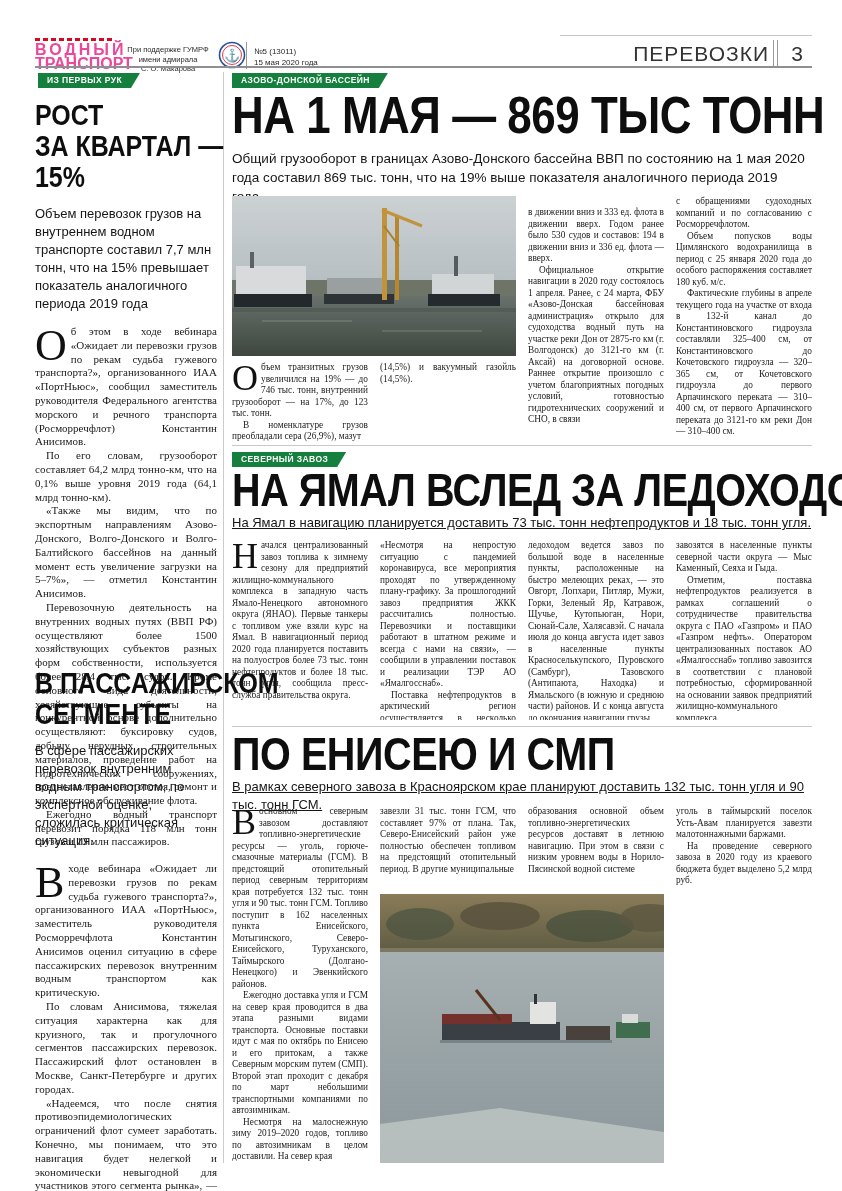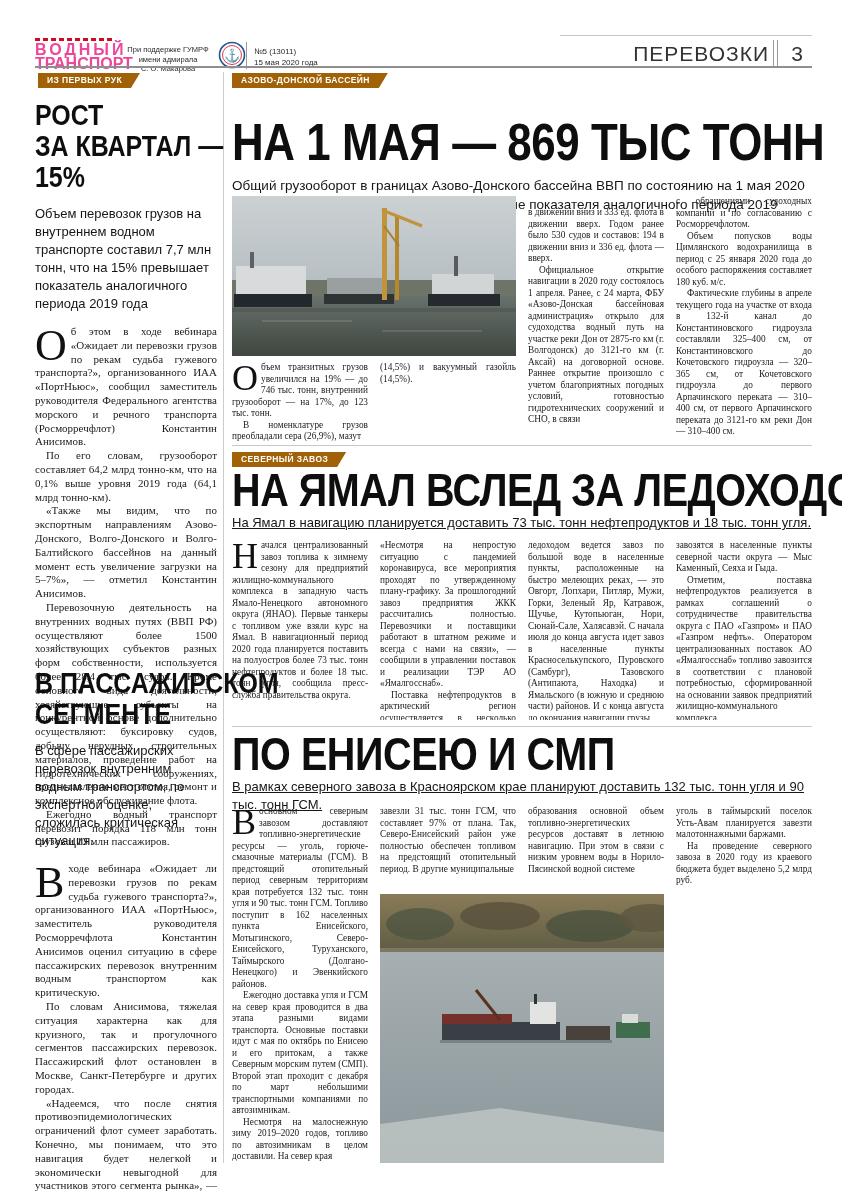--- a/index.html
+++ b/index.html
@@ -21,21 +21,21 @@
   .issue{left:254px;top:47px;font-family:"Liberation Sans",sans-serif;font-size:8px;line-height:10.5px;color:#2a2a2a;}
   .rule-top-right{left:560px;top:35px;width:252px;height:1px;background:#c6c6c6;}
   .section-head{left:560px;top:38px;width:252px;height:28px;display:flex;align-items:flex-end;
                 justify-content:flex-end;gap:4px;font-family:"Liberation Sans",sans-serif;color:#333;}
   .section-title{font-size:21px;letter-spacing:1px;}
   .dbl-bar{width:3px;height:26px;border-left:1px solid #9a9a9a;border-right:1px solid #9a9a9a;}
   .page-num{font-size:21px;width:30px;text-align:center;}
   .rule-header{left:35px;top:66px;width:777px;height:2px;background:#8f8f8f;}
 
   
-  .rlabel{height:15px;background:#a16207;color:#fff;font-family:"Liberation Sans",sans-serif;
+  .rlabel{height:15px;background:#15803d;color:#fff;font-family:"Liberation Sans",sans-serif;
           font-weight:bold;font-size:8.5px;letter-spacing:.4px;line-height:15px;
           padding:0 18px 0 9px;clip-path:polygon(0 0,100% 0,calc(100% - 9px) 100%,0 100%);
           white-space:nowrap;}
   .lbl-first{left:38px;top:73px;}
   .lbl-azov{left:232px;top:73px;}
   .lbl-north{left:232px;top:452px;}
 
   .v-divider{left:223px;top:72px;width:1px;height:1091px;background:#cccccc;}
   .rule-sec{height:1px;background:#c9c9c9;}
 
@@ -57,21 +57,21 @@
   .sb-body .dc{font-size:44px;line-height:36px;margin:3px 4px 0 0;}
   .mn-body .dc{font-size:36px;line-height:29px;margin:2px 3px 0 0;}
   .col{position:absolute;width:136px;overflow:hidden;}
 
   
   .sidebar1{left:35px;top:100px;width:182px;}
   .sidebar2{left:35px;top:668px;width:182px;}
   .sb-lead{margin-top:12px;}
   .sb-body{margin-top:12px;}
 
-  .azov-head{left:232px;top:92px;width:580px;margin-top:27px;}
+  .azov-head{left:232px;top:92px;width:580px;}
   .azov-body{left:232px;top:196px;width:580px;height:252px;}
   .photo1{position:absolute;left:0;top:0;width:284px;height:160px;overflow:hidden;}
   .yamal-head{left:232px;top:468px;width:580px;}
   .yamal-body{left:232px;top:540px;width:580px;height:180px;}
   .yeni-head{left:232px;top:732px;width:580px;}
   .yeni-body{left:232px;top:806px;width:580px;height:358px;}
   .photo2{position:absolute;left:148px;top:88px;width:284px;height:269px;overflow:hidden;}
   .mt6{text-decoration:underline;}
   .mt8{margin-top:8px;}
 </style>

